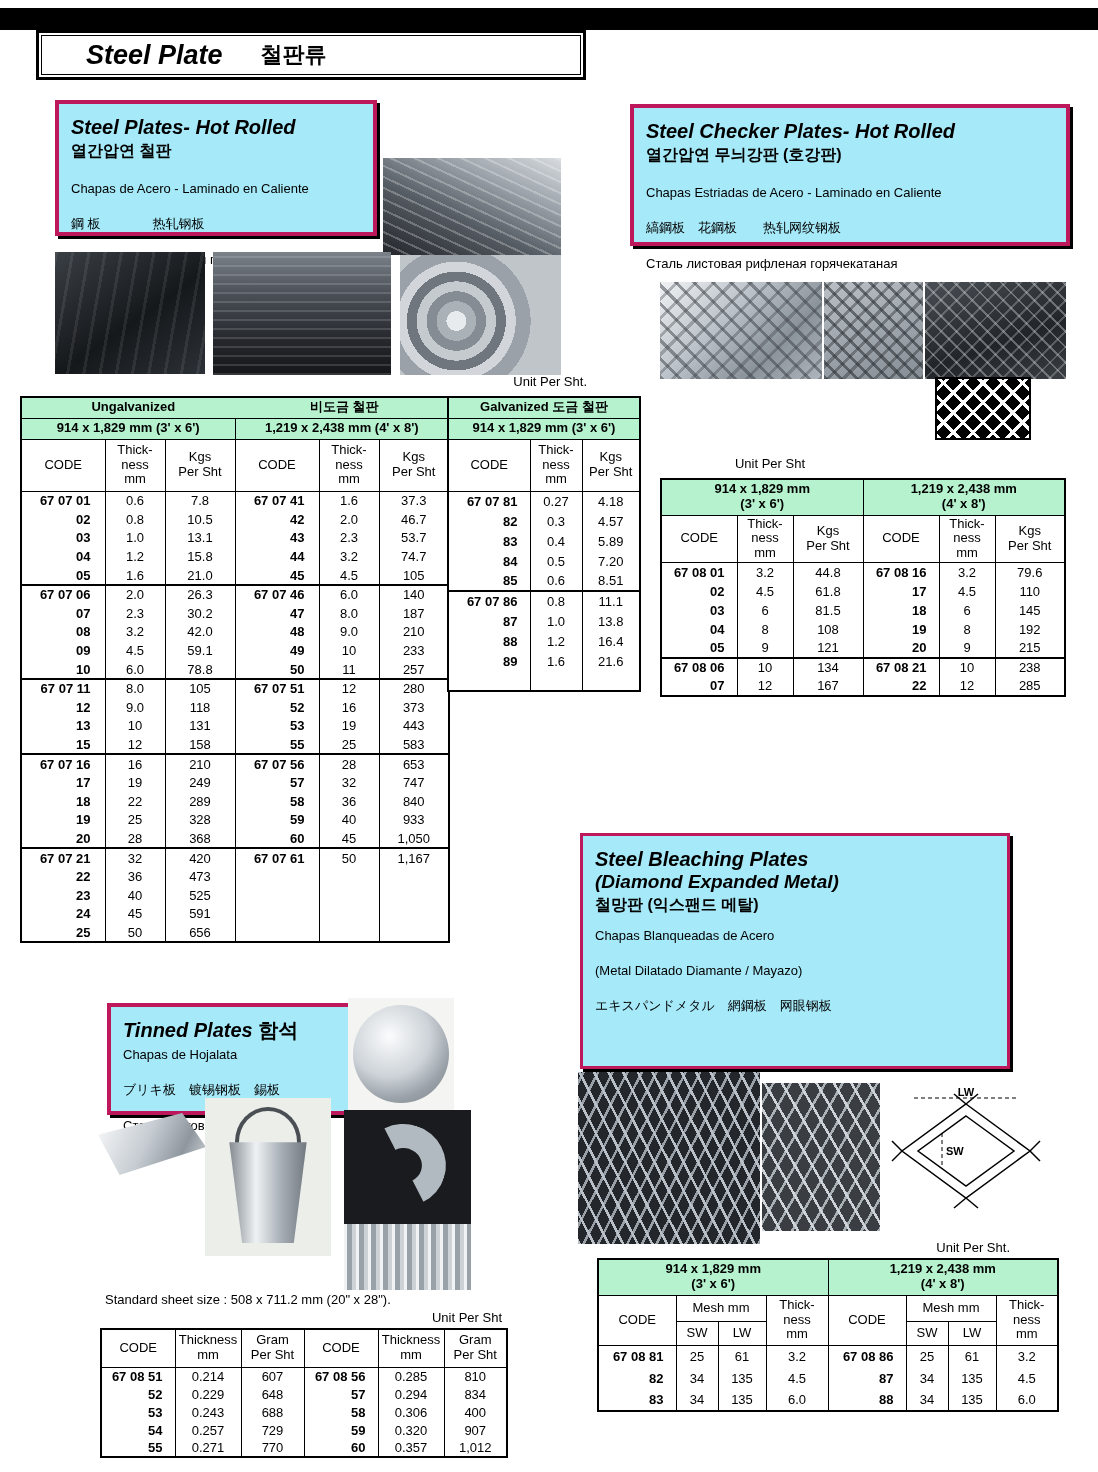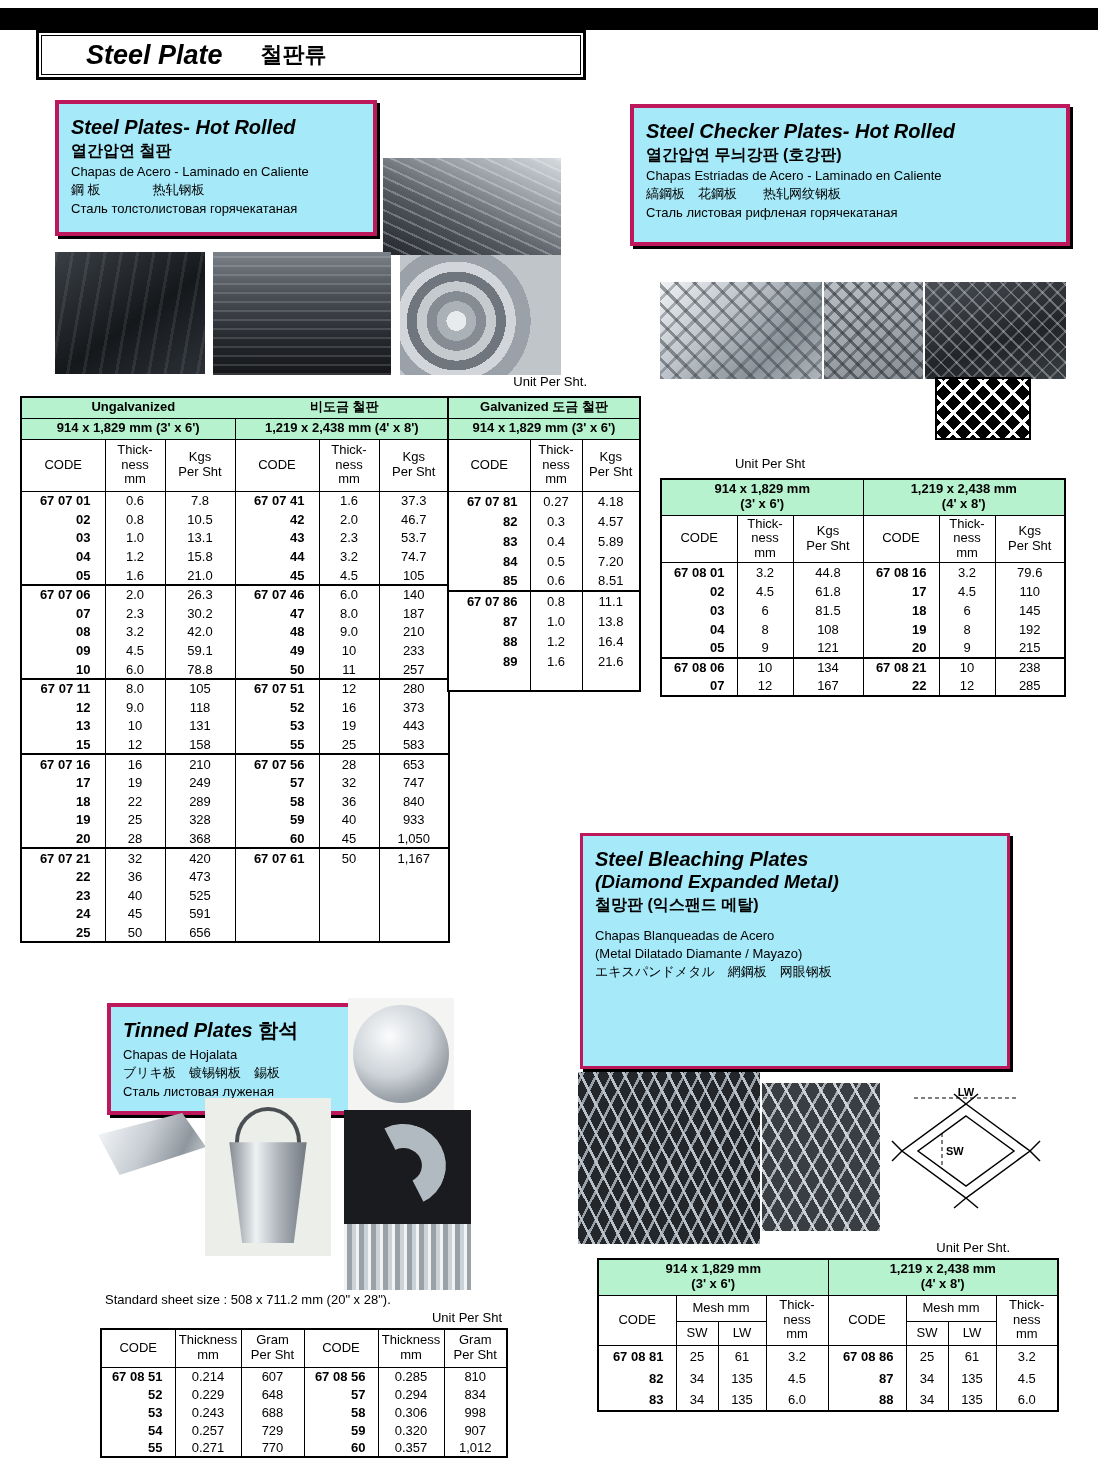--- a/index.html
+++ b/index.html
@@ -10,21 +10,21 @@
   .topbar{left:0;top:8px;width:1098px;height:22px;background:#000}
   .title-box{left:36px;top:30px;width:550px;height:50px;border:3px solid #000;background:#fff;padding:2px}
   .title-inner{border:1px solid #000;width:100%;height:100%;display:flex;align-items:center;gap:38px;padding-left:44px}
   .title-en{font-size:27px;font-weight:bold;font-style:italic}
   .title-ko{font-size:22px;font-weight:bold}
   .secbox{background:var(--cyan,#a6e9f8);border:4px solid #be185d;box-shadow:3px 3px 0 #000;padding:12px 12px}
   .sec-title{font-size:20px;font-weight:bold;font-style:italic;line-height:1.15}
   .sec-title.small{font-size:19px}
   .sec-ko{font-size:16px;font-weight:bold;margin-top:2px}
   .sec-ko.i{}
-  .sec-line{font-size:13px;margin-top:2px;line-height:1.25}
+  .sec-line{font-size:13px;margin-top:19px;line-height:1.25}
   .unit{font-size:13px}
   .note{font-size:13px}
   
   table.tbl{position:absolute;border-collapse:collapse;border:2px solid #000;font-size:13px;table-layout:fixed;background:#fff}
   .tbl th{border:1px solid #000;font-weight:normal;padding:1px 2px;text-align:center;vertical-align:middle;line-height:1.15}
   .tbl th.band{background:var(--mint,#b5f2cd);font-weight:bold}
   .tbl td{border-left:1px solid #000;border-right:1px solid #000;border-top:0;border-bottom:0;
           padding:0 2px;text-align:center;white-space:nowrap;vertical-align:middle}
   .tbl tr.group-start td{border-top:2px solid #000}
   .tbl td.code{text-align:right;font-weight:bold;padding-right:12px}
@@ -698,21 +698,21 @@
           <td class="code">57</td>
           <td class="num">0.294</td>
           <td class="num">834</td>
         </tr>
         <tr>
           <td class="code">53</td>
           <td class="num">0.243</td>
           <td class="num">688</td>
           <td class="code">58</td>
           <td class="num">0.306</td>
-          <td class="num">998</td>
+          <td class="num">400</td>
         </tr>
         <tr>
           <td class="code">54</td>
           <td class="num">0.257</td>
           <td class="num">729</td>
           <td class="code">59</td>
           <td class="num">0.320</td>
           <td class="num">907</td>
         </tr>
         <tr>

